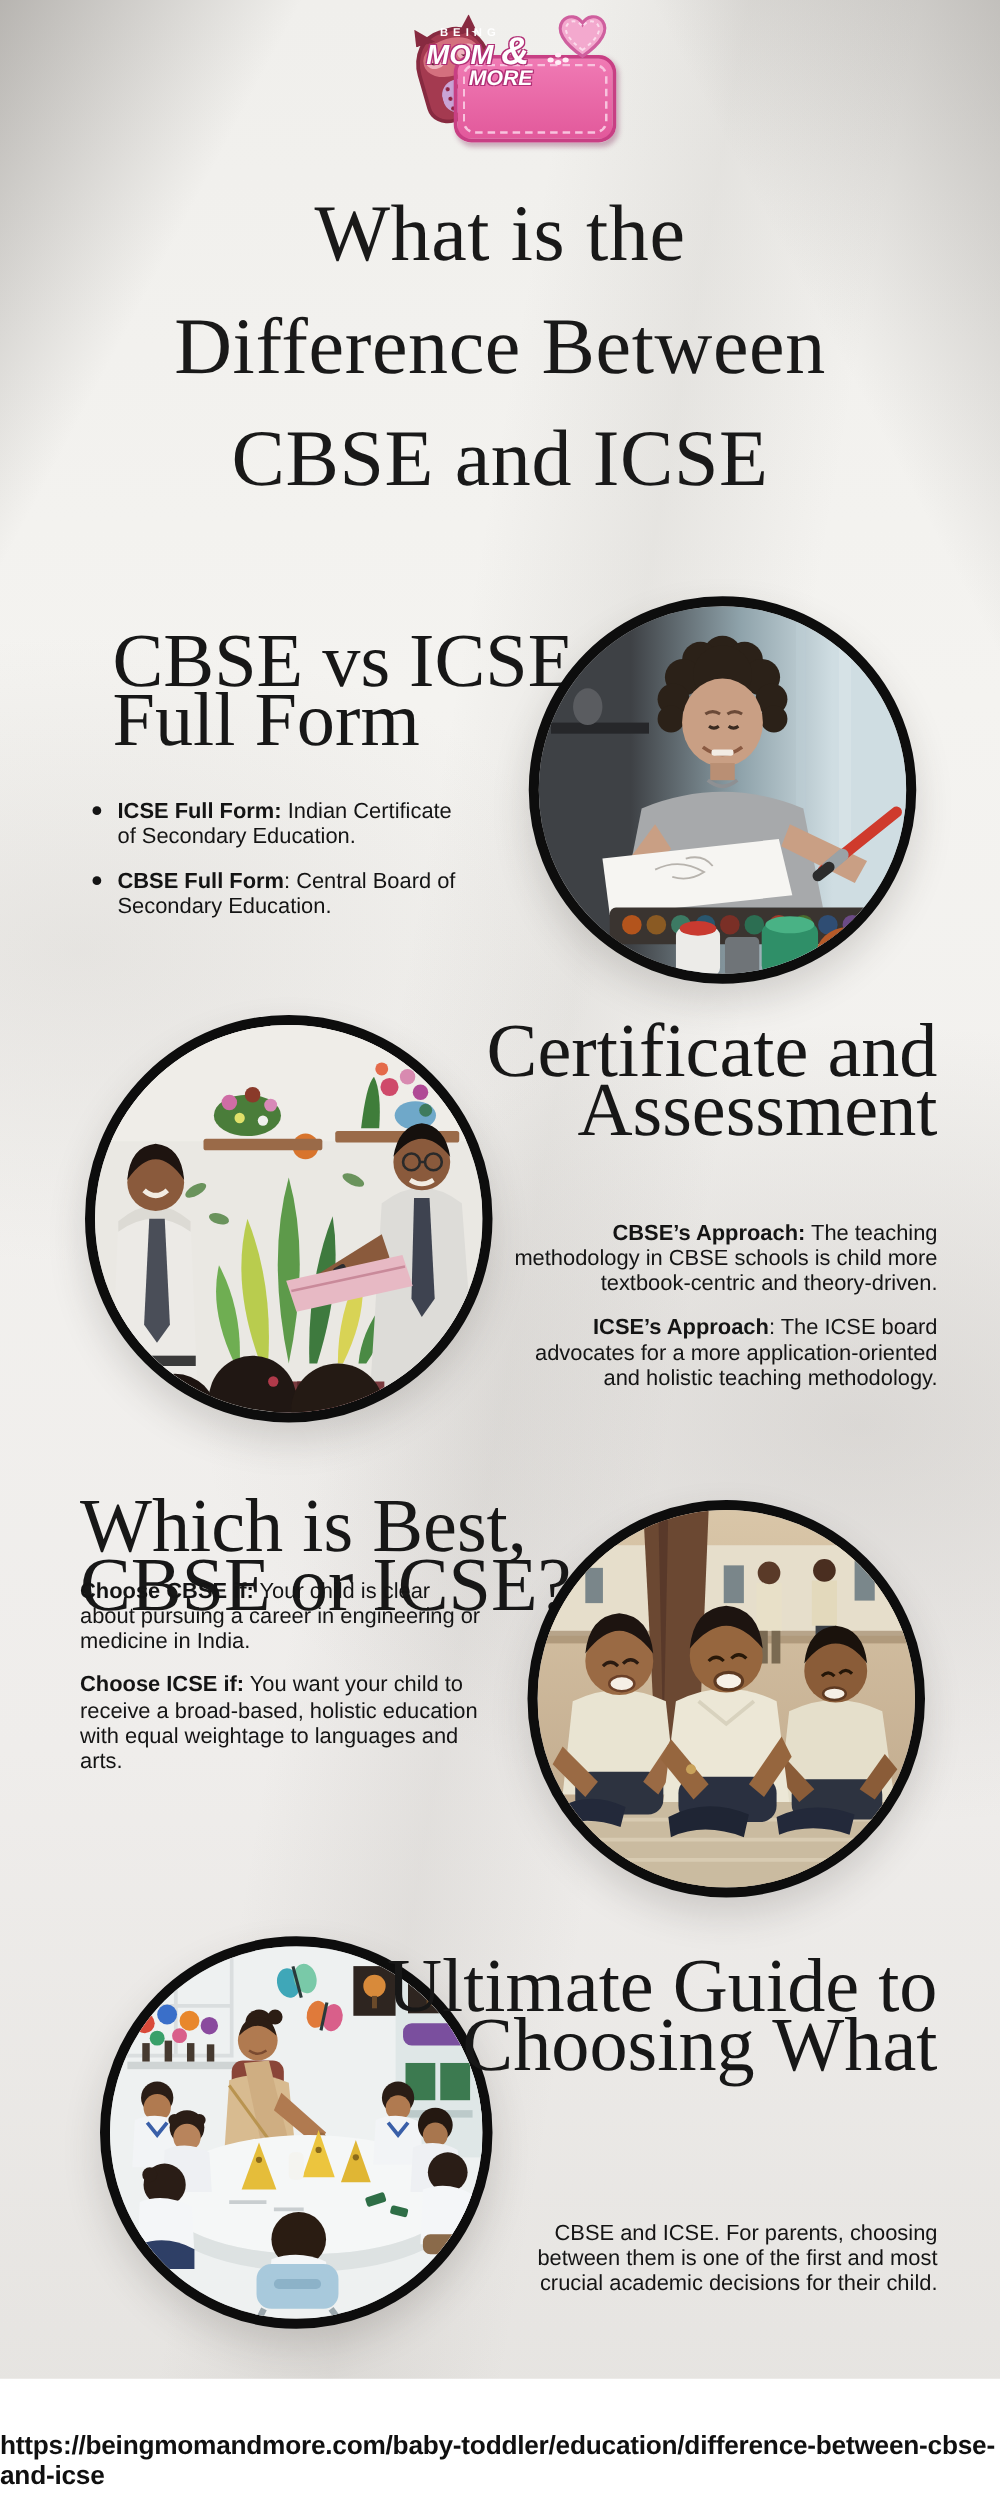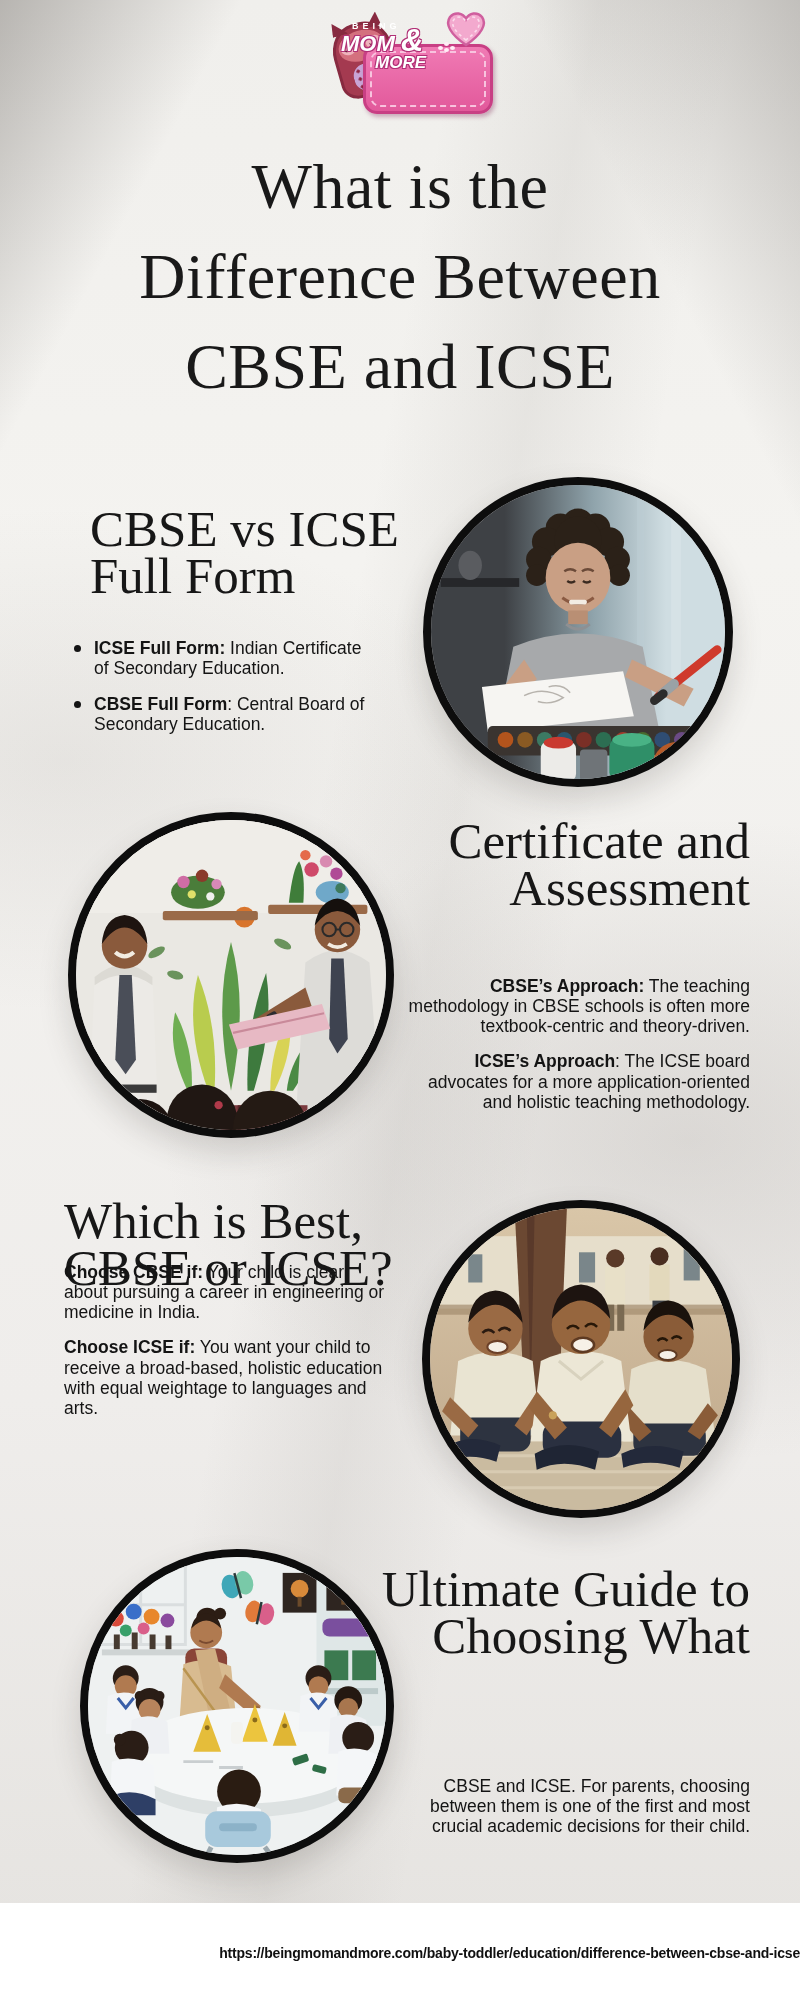--- a/index.html
+++ b/index.html
@@ -52,40 +52,40 @@
   .heart{position:absolute;right:2px;top:-4px;width:46px;height:42px;}
   .paw{position:absolute;right:42px;top:36px;width:5px;height:4px;background:#ffeef6;border-radius:50%;
        box-shadow:-6px -2px 0 #ffeef6,6px -2px 0 #ffeef6,0 -6px 0 #ffeef6;}
   
   .title{position:absolute;left:0;top:142px;width:100%;text-align:center;
          font-family:"Liberation Serif","DejaVu Serif",serif;
          font-size:64px;line-height:90px;color:#191919;letter-spacing:.5px;}
   .title span{display:block;}
   
   .h2{position:absolute;font-family:"Liberation Serif","DejaVu Serif",serif;
-      font-size:51px;line-height:47px;color:#171717;letter-spacing:0;}
+      font-size:61px;line-height:47px;color:#171717;letter-spacing:0;}
   .h2 span{display:block;}
   .h2.right{text-align:right;}
   
   .copy{position:absolute;font-size:17.5px;line-height:1.15;color:#141414;}
   .copy p{margin:0 0 15px 0;}
   .copy.right{text-align:right;}
   .copy b{font-weight:700;}
   ul.bullets{margin:0;padding:0 0 0 22px;list-style:none;}
   ul.bullets li{position:relative;margin:0 0 16px 0;}
   ul.bullets li::before{content:"";position:absolute;left:-20px;top:7px;width:7px;height:7px;
                         border-radius:50%;background:#141414;}
   
   .photo{position:absolute;border:8px solid #0d0d0d;border-radius:50%;overflow:hidden;
          box-shadow:0 14px 30px rgba(60,55,50,.18);background:#bbb;}
   .photo svg{display:block;width:100%;height:100%;}
   
   .footer{position:absolute;left:0;bottom:0;width:100%;height:97px;background:#ffffff;}
-  .footer-url{position:absolute;left:0;top:42px;width:100%;text-align:right;
-              font-size:14px;font-weight:700;letter-spacing:-0.2px;color:#101010;}
+  .footer-url{position:absolute;left:0;top:42px;width:100%;text-align:left;
+              font-size:21px;font-weight:700;letter-spacing:-0.2px;color:#101010;}
 </style>
 </head>
 <body>
 
 <div class="page">
 
   <div class="logo">
     <div class="owl">
       <div class="owl-face">
         <span class="owl-eye l"></span>
@@ -253,21 +253,21 @@
       <circle cx="188" cy="298" r="36" fill="#241a14"></circle>
       <circle cx="138" cy="276" r="4" fill="#b03a4a"></circle>
     </svg>
   </div>
 
   <div class="h2 right" style="right:50px;top:818px;">
     <span>Certificate and</span>
     <span>Assessment</span>
   </div>
   <div class="copy right" style="right:50px;top:976px;width:345px;">
-    <p><b>CBSE’s Approach:</b><span> The teaching methodology in CBSE schools is often more textbook-centric and theory-driven.</span></p>
+    <p><b>CBSE’s Approach:</b><span> The teaching methodology in CBSE schools is child more textbook-centric and theory-driven.</span></p>
     <p><b>ICSE’s Approach</b><span>: The ICSE board advocates for a more application-oriented and holistic teaching methodology.</span></p>
   </div>
 
   <div class="h2" style="left:64px;top:1198px;">
     <span>Which is Best,</span>
     <span>CBSE or ICSE?</span>
   </div>
   <div class="copy" style="left:64px;top:1262px;width:322px;">
     <p><b>Choose CBSE if:</b><span> Your child is clear about pursuing a career in engineering or medicine in India.</span></p>
     <p><b>Choose ICSE if:</b><span> You want your child to receive a broad-based, holistic education with equal weightage to languages and arts.</span></p>

